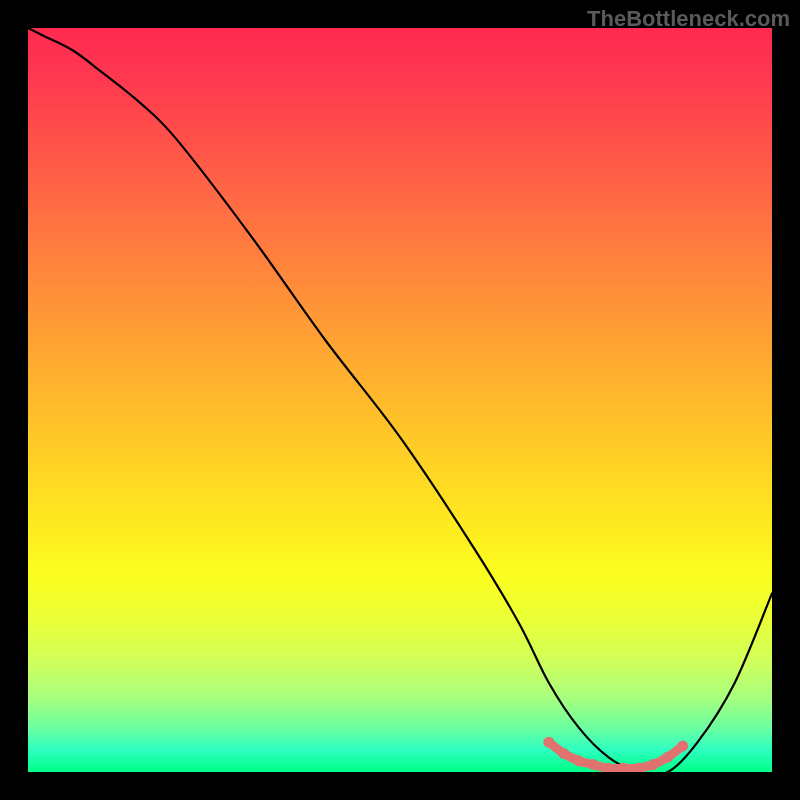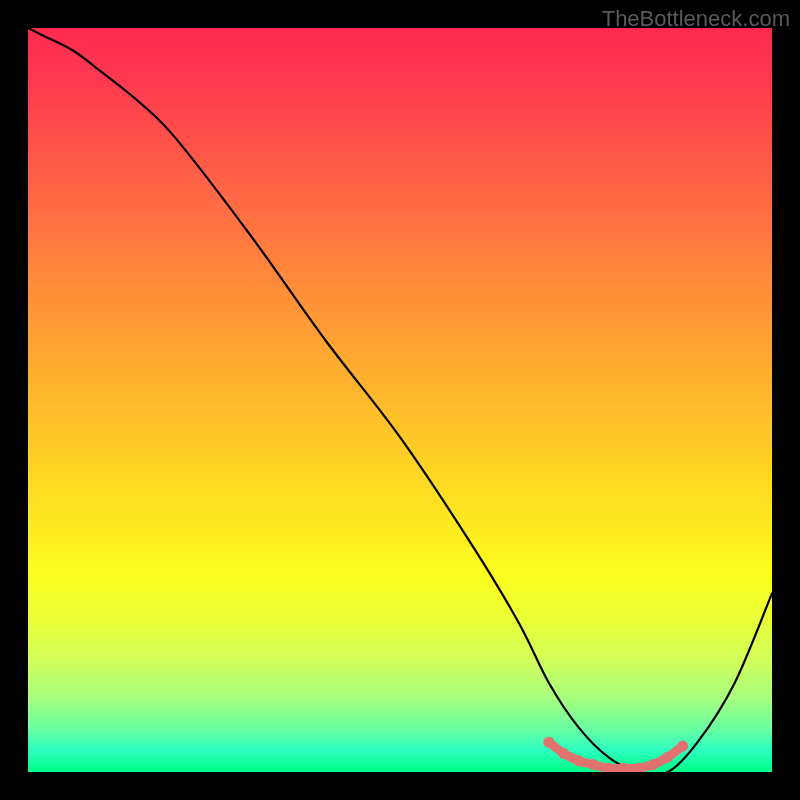--- a/index.html
+++ b/index.html
@@ -10,21 +10,21 @@
     background: #000;
     position: relative;
     font-family: Arial, sans-serif;
   }
   .watermark {
     position: absolute;
     top: 6px;
     right: 10px;
     color: #5a5a5a;
     font-size: 22px;
-    font-weight: 400;
+    font-weight: 700;
     z-index: 10;
     margin-left: 40px;
   }
   .plot-area {
     position: absolute;
     left: 28px;
     top: 28px;
     width: 744px;
     height: 744px;
   }

